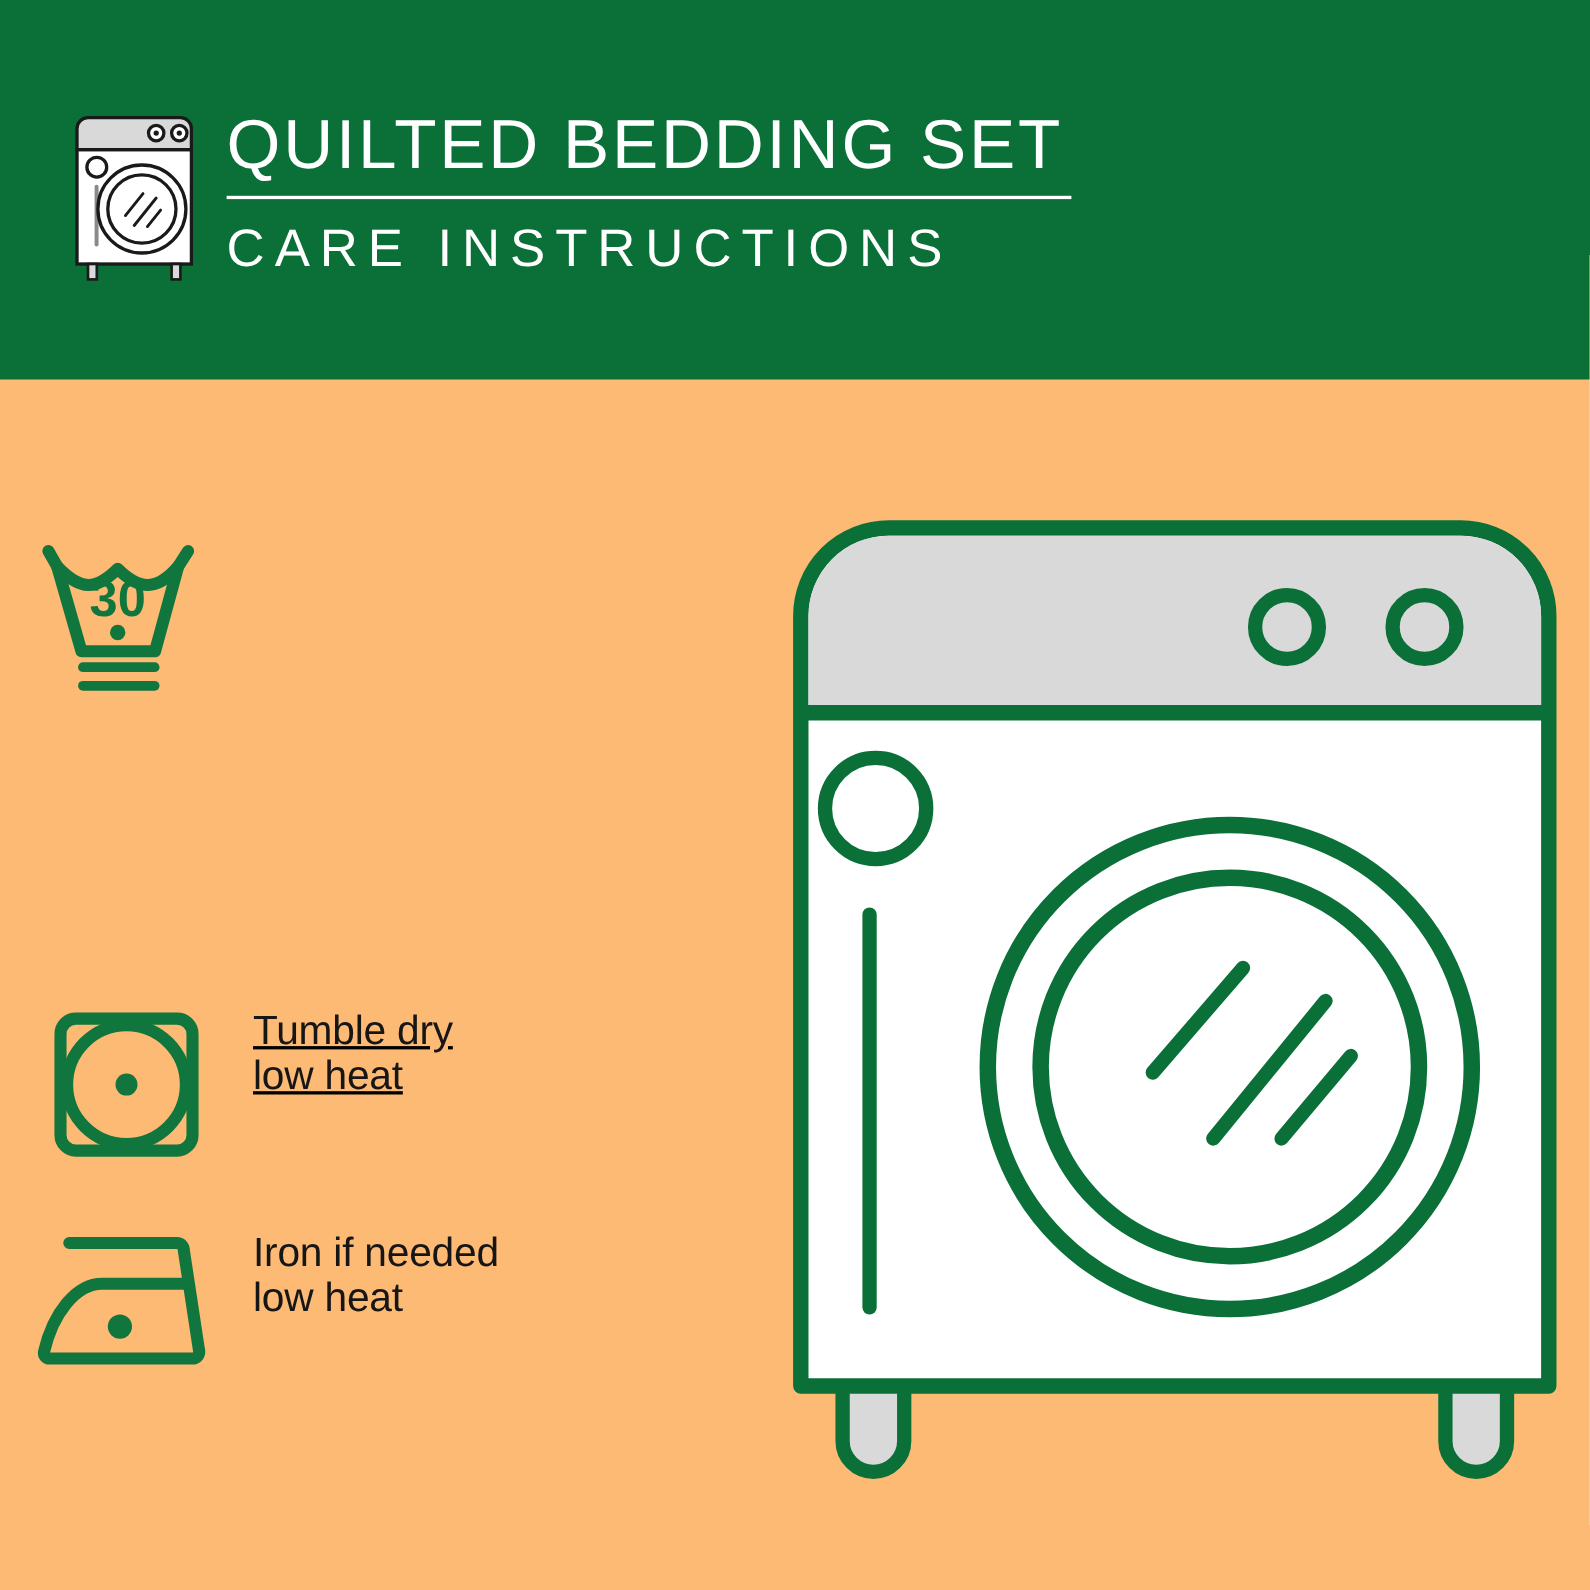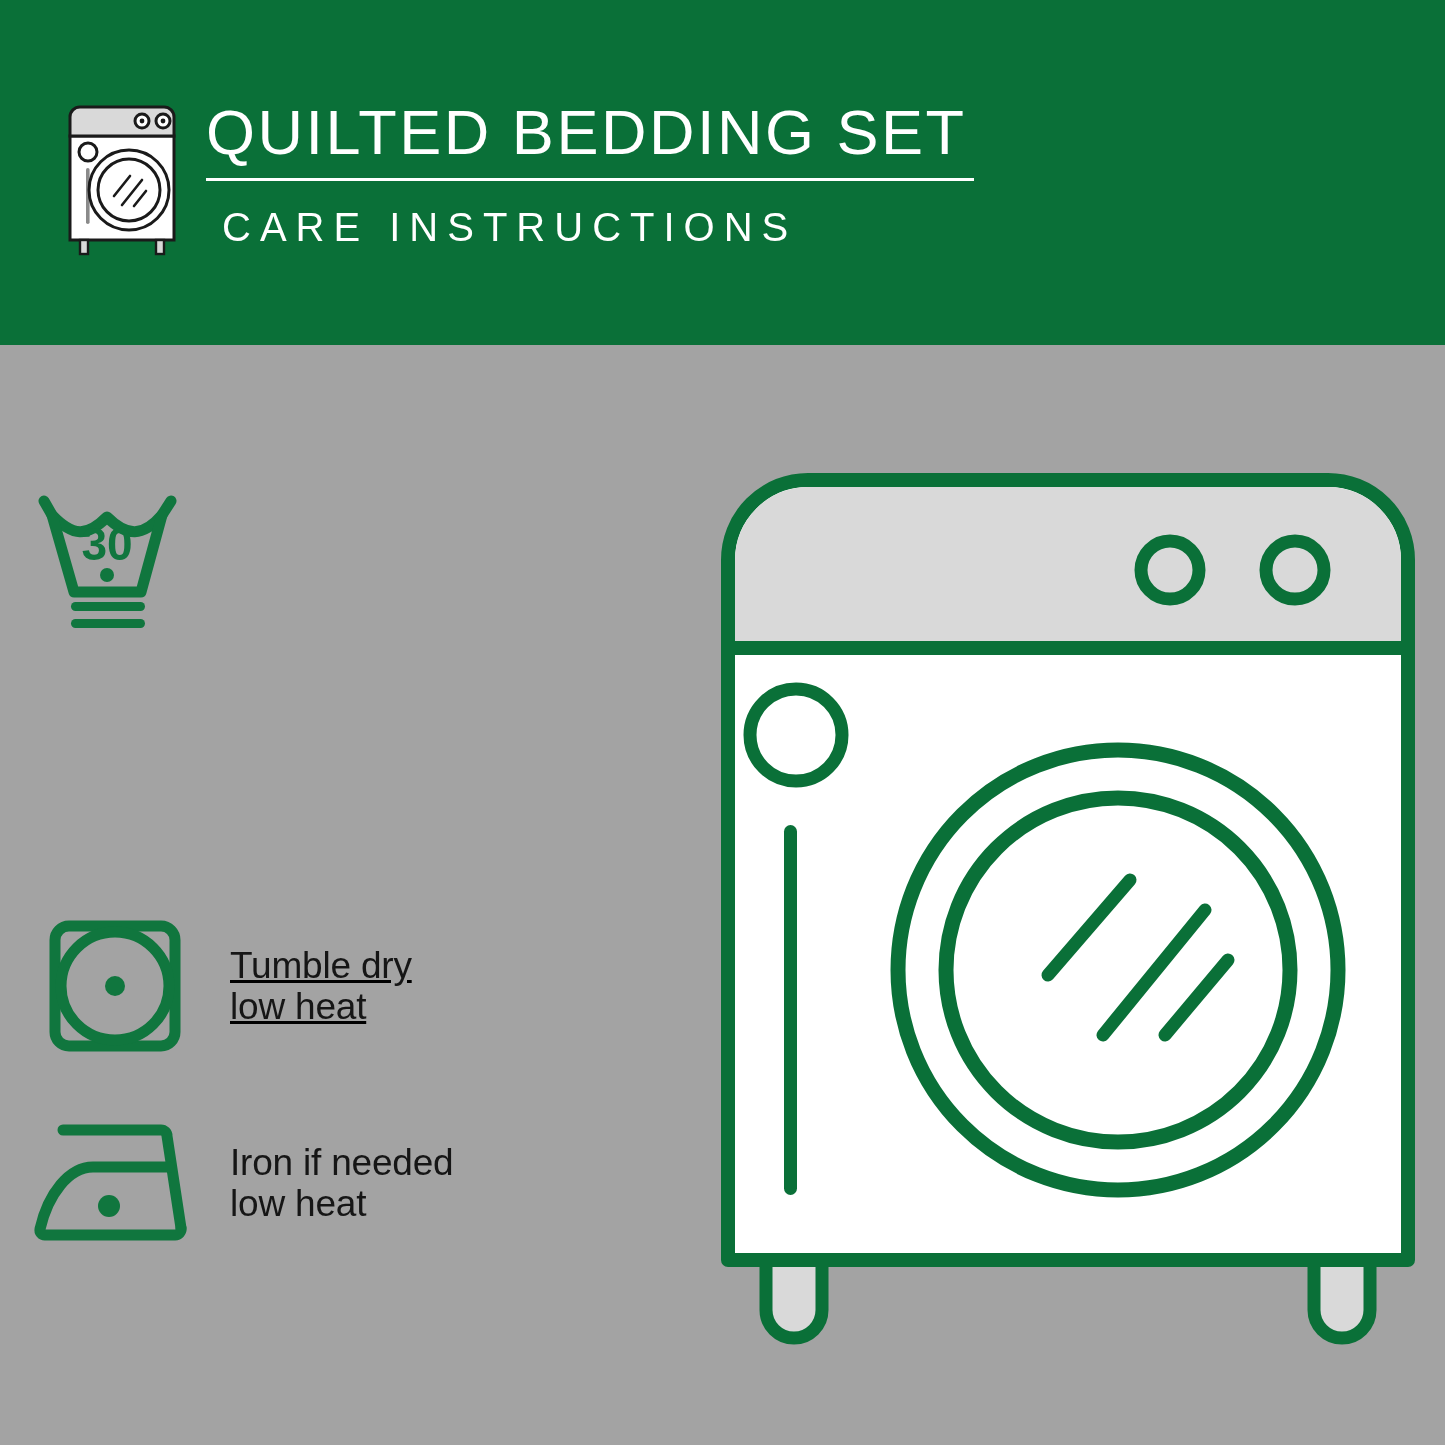--- a/index.html
+++ b/index.html
@@ -10,21 +10,21 @@
     width: 1445px;
     height: 1445px;
     background: #ffffff;
     font-family: "Liberation Sans", sans-serif;
     overflow: hidden;
   }
   #page {
     position: relative;
     width: 1445px;
     height: 1445px;
-    background: #a3a3a3;
+    background: #fdba74;
   }
 
   
   .header {
     position: absolute;
     left: 0;
     top: 0;
     width: 1445px;
     height: 345px;
     background: #0a7038;
@@ -55,42 +55,41 @@
   .title-divider {
     width: 768px;
     height: 3px;
     background: #ffffff;
     margin-top: 9px;
     margin-bottom: 10px;
   }
   .title-sub {
     color: #ffffff;
     font-family: "Liberation Sans", sans-serif;
-    font-size: 40px;
+    font-size: 48px;
     font-weight: 400;
     letter-spacing: 9px;
     line-height: 72px;
     white-space: nowrap;
-    margin-left: 16px;
   }
 
   
   .care-list {
     position: absolute;
     left: 0;
     top: 345px;
     width: 700px;
     height: 1100px;
   }
   .care-row {
     position: absolute;
     left: 0;
     width: 700px;
     display: flex;
-    align-items: center;
+    align-items: flex-start;
   }
   .care-row-0 { top: 140px; }
   .care-row-1 { top: 370px; }
   .care-row-2 { top: 571px; text-decoration: underline; }
   .care-row-3 { top: 773px; }
 
   .care-symbol {
     width: 230px;
     min-width: 230px;
     display: flex;

